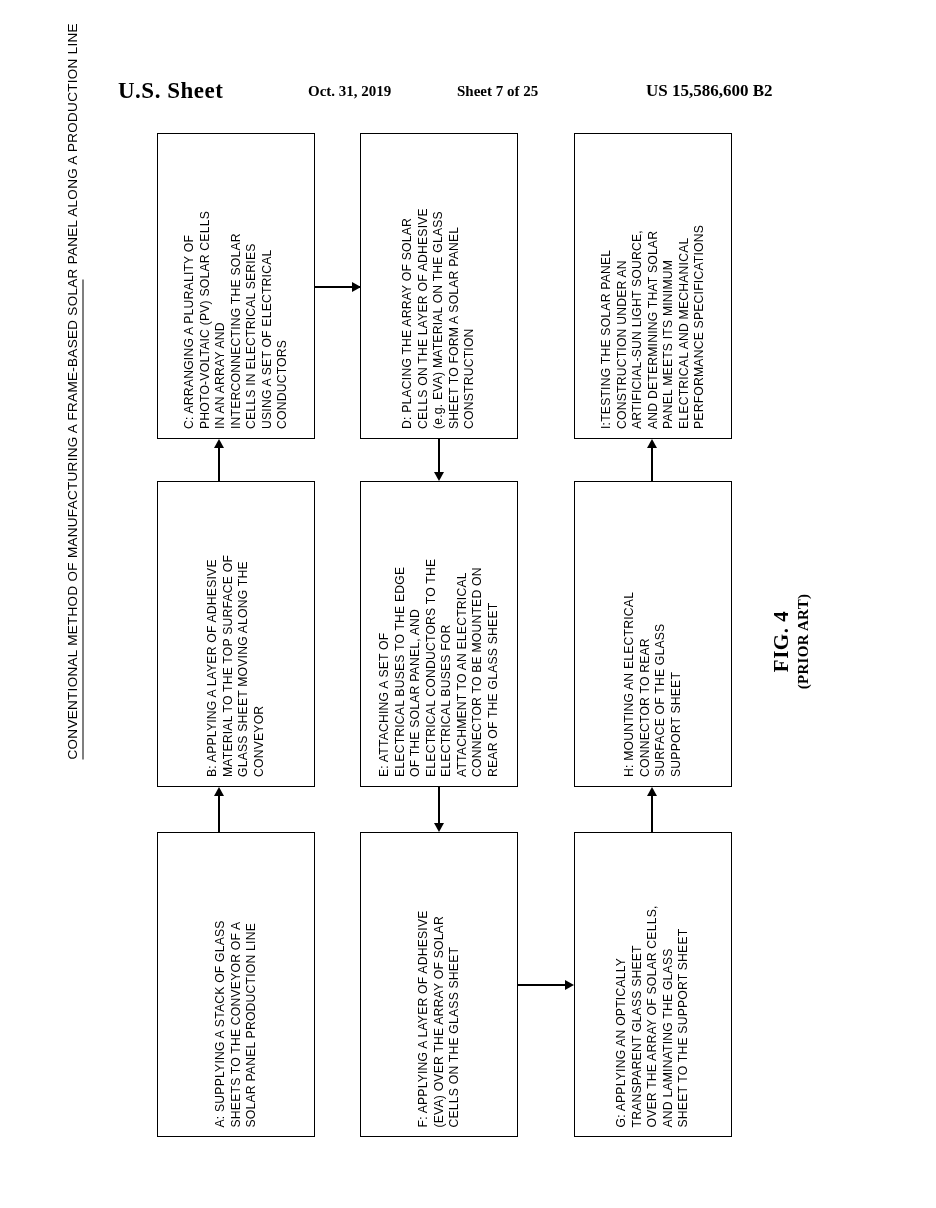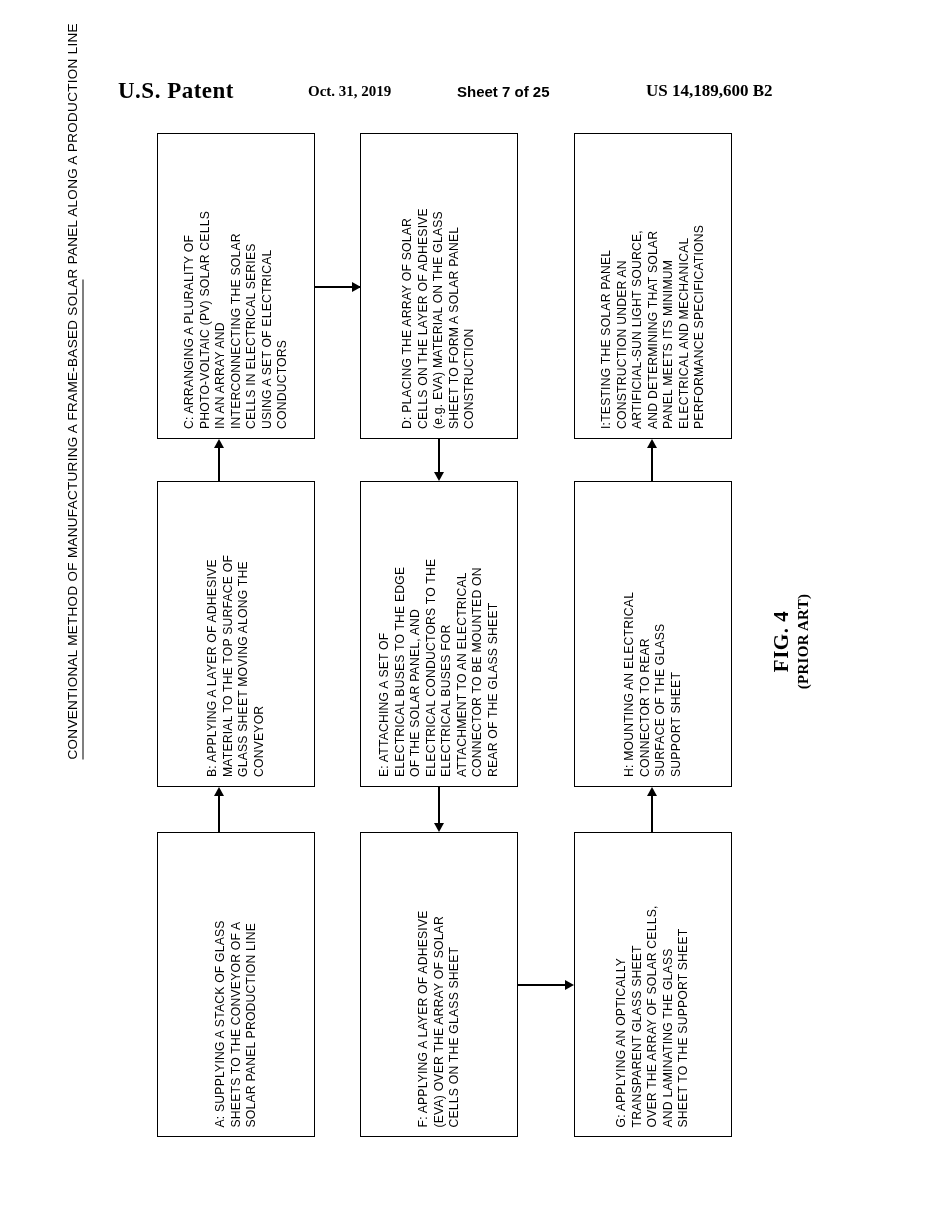--- a/index.html
+++ b/index.html
@@ -38,21 +38,21 @@
     left: 308px;
     top: 5px;
     font-family: "Liberation Serif", serif;
     font-weight: bold;
     font-size: 15px;
   }
   .hdr-sheet {
     position: absolute;
     left: 457px;
     top: 5px;
-    font-family: Liberation Sans, sans-serif;
+    font-family: Liberation Serif, serif;
     font-weight: bold;
     font-size: 15px;
   }
   .hdr-number {
     position: absolute;
     left: 646px;
     top: 3px;
     font-family: "Liberation Serif", serif;
     font-weight: bold;
     font-size: 17px;
@@ -139,24 +139,24 @@
   .ah-right {
     border-top: 5px solid transparent;
     border-bottom: 5px solid transparent;
     border-left: 9px solid #000;
   }
 </style>
 </head>
 <body>
 
 <div class="header">
-  <div class="hdr-patent">U.S. Patent</div>
+  <div class="hdr-patent">U.S. Sheet</div>
   <div class="hdr-date">Oct. 31, 2019</div>
   <div class="hdr-sheet">Sheet 7 of 25</div>
-  <div class="hdr-number">US 14,189,600 B2</div>
+  <div class="hdr-number">US 15,586,600 B2</div>
 </div>
 
 <div class="figure">
 
   <div class="fig-title">CONVENTIONAL METHOD OF MANUFACTURING A FRAME-BASED SOLAR PANEL ALONG A PRODUCTION LINE</div>
 
   <div class="box" style="left:157px; top:832px; width:158px; height:305px;">
     <div class="box-inner" style="width:285px;">A: SUPPLYING A STACK OF GLASS
 SHEETS TO THE CONVEYOR OF A
 SOLAR PANEL PRODUCTION LINE</div>

